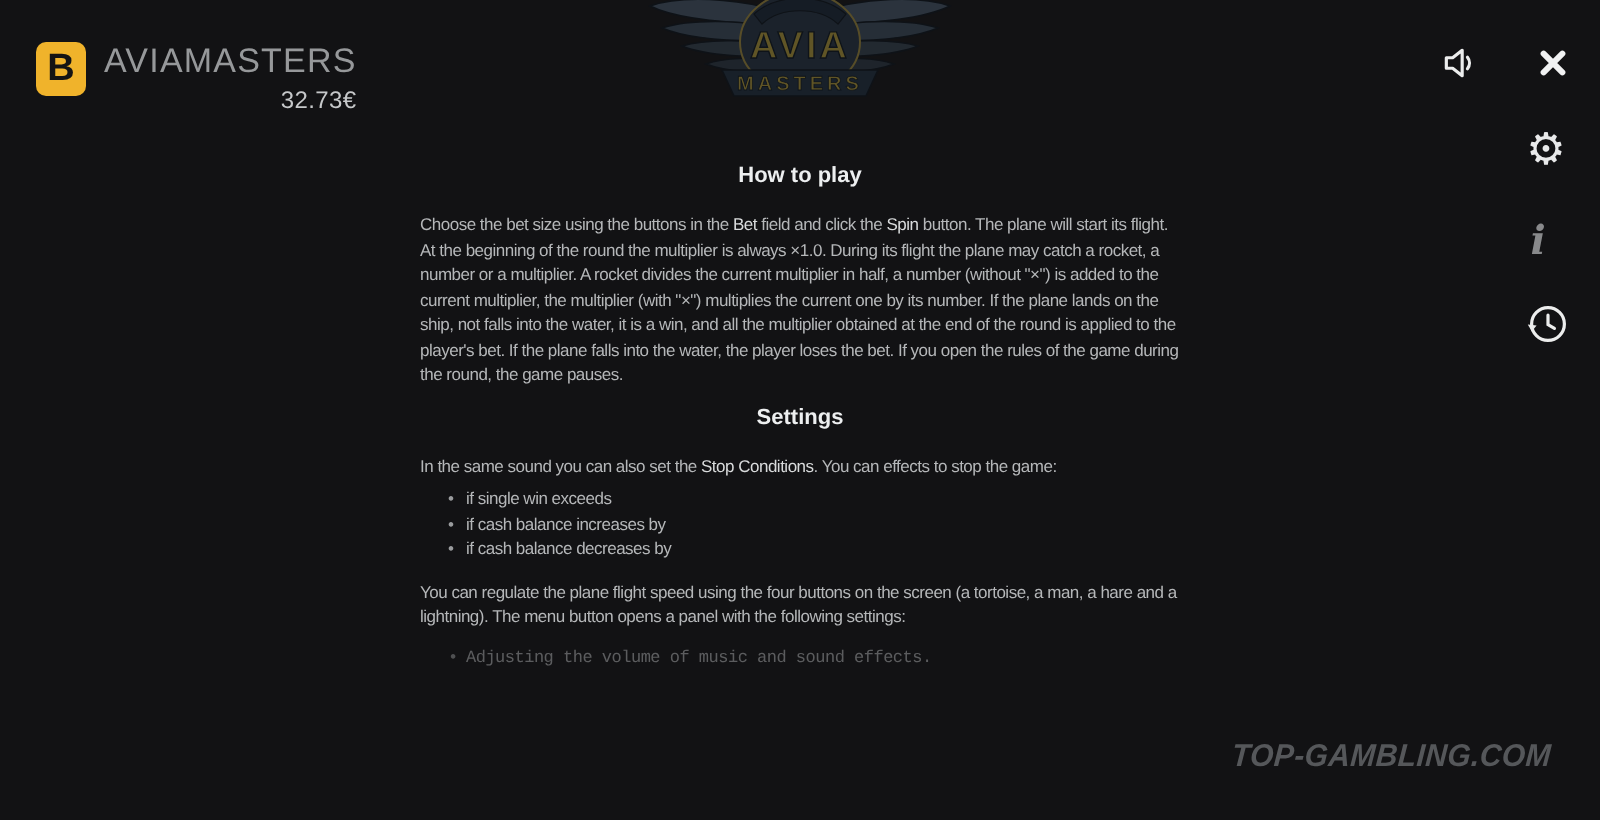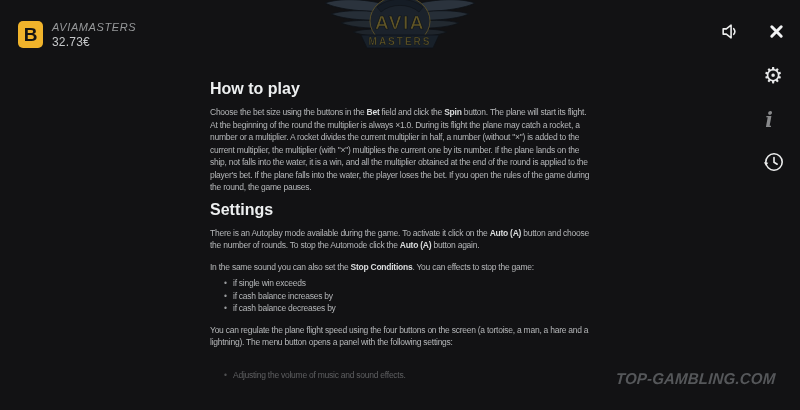--- a/index.html
+++ b/index.html
@@ -7,50 +7,50 @@
   body { font-family:"Liberation Sans", sans-serif; position:relative; }
 
   .stage { position:absolute; inset:0; background:#121214; }
 
   
   .brand { position:absolute; left:18px; top:21px; display:flex; align-items:flex-start; }
   .brand-logo { width:25px; height:27px; background:#f0b32b; border-radius:5px;
     display:flex; align-items:center; justify-content:center;
     font-weight:bold; font-size:19px; color:#141414; }
   .brand-text { margin-left:9px; }
-  .brand-name { font-size:11px; letter-spacing:0.6px; color:#96989a;font-style:italic; }
-  .brand-balance { font-size:12px; color:#c6c8ca; margin-top:2px; letter-spacing:0.2px; }
+  .brand-name { font-size:17px; letter-spacing:0.6px; color:#96989a; }
+  .brand-balance { font-size:12px; color:#c6c8ca; margin-top:2px; letter-spacing:0.2px;text-align:right; }
 
   
   .game-logo { position:absolute; left:50%; top:-5px; transform:translateX(-50%); }
 
   
   .icon-btn { position:absolute; display:flex; align-items:center; justify-content:center;
     width:28px; height:28px; cursor:pointer; }
   .btn-sound   { right:57px; top:17px; }
   .btn-close   { right:10px; top:17px; }
   .btn-settings{ right:13px; top:62px; }
   .btn-info    { right:17px; top:106px; }
   .btn-history { right:12px; top:148px; }
   .gear-glyph { font-family:"DejaVu Sans", sans-serif; font-size:22px; color:#e8e9ea; line-height:1; }
   .info-glyph { font-family:"DejaVu Serif", serif; font-style:italic; font-weight:bold;
     font-size:20px; color:#88898b; line-height:1; }
 
   
   .content { position:absolute; left:50%; top:82px; transform:translateX(-50%);
     width:380px; color:#b5b7b9; font-size:8.5px; letter-spacing:-0.25px; line-height:12.5px; }
-  .section-title { text-align:left; color:#edeff0; font-size:16px; font-weight:bold;
+  .section-title { text-align:center; color:#edeff0; font-size:11px; font-weight:bold;
     line-height:13px; letter-spacing:0; margin-bottom:11px; }
   .para { margin-bottom:9px; }
-  .para b { color:#d9dbdc; font-weight:bold; }
+  .para b { color:#d9dbdc; font-weight:normal; }
   .para.tight { margin-bottom:4px; }
   .bullets { list-style:none; margin:0 0 9px 0; padding-left:14px; }
   .bullets li { position:relative; padding-left:9px; line-height:12.5px; }
   .bullets li::before { content:"•"; position:absolute; left:0; top:0; color:#9a9c9e; }
-  .bullets.cut { opacity:0.45; margin-top:20px; }
+  .bullets.cut { opacity:0.45; margin-top:8px;font-family:Liberation Mono, monospace; }
 
   
   .watermark { position:absolute; right:24px; top:370px; font-size:15px; font-weight:bold;
     font-style:italic; color:#55575a; letter-spacing:0.2px; transform:skewX(-4deg) scaleY(1.05); }
 </style>
 </head>
 <body>
 
 <div class="stage">
 
@@ -115,21 +115,20 @@
       <path d="M0.9 11.2 L2.9 14.8 L5.3 11.8 Z" fill="#eceded"></path>
     </svg>
   </div>
 
   <div class="content">
 
     <div class="section-title">How to play</div>
     <p class="para"><span>Choose the bet size using the buttons in the </span><b>Bet</b><span> field and click the </span><b>Spin</b><span> button. The plane will start its flight. At the beginning of the round the multiplier is always ×1.0. During its flight the plane may catch a rocket, a number or a multiplier. A rocket divides the current multiplier in half, a number (without "×") is added to the current multiplier, the multiplier (with "×") multiplies the current one by its number. If the plane lands on the ship, not falls into the water, it is a win, and all the multiplier obtained at the end of the round is applied to the player's bet. If the plane falls into the water, the player loses the bet. If you open the rules of the game during the round, the game pauses.</span></p>
 
     <div class="section-title">Settings</div>
-    <p class="para"><span>There is an Autoplay mode available during the game. To activate it click on the </span><b>Auto (A)</b><span> button and choose the number of rounds. To stop the Automode click the </span><b>Auto (A)</b><span> button again.</span></p>
     <p class="para tight"><span>In the same sound you can also set the </span><b>Stop Conditions</b><span>. You can effects to stop the game:</span></p>
     <ul class="bullets">
       <li>if single win exceeds</li>
       <li>if cash balance increases by</li>
       <li>if cash balance decreases by</li>
     </ul>
 
     <p class="para tight"><span>You can regulate the plane flight speed using the four buttons on the screen (a tortoise, a man, a hare and a lightning). The menu button opens a panel with the following settings:</span></p>
     <ul class="bullets cut">
       <li>Adjusting the volume of music and sound effects.</li>

